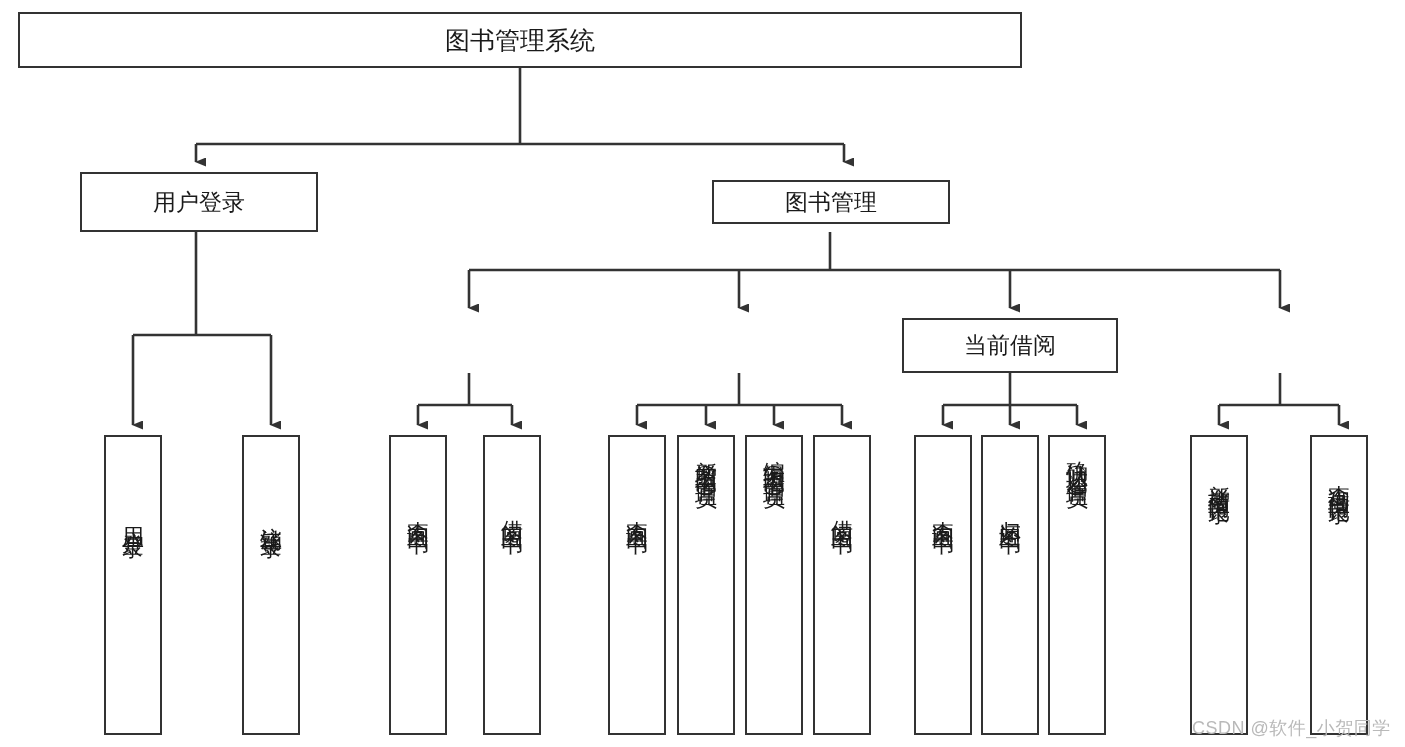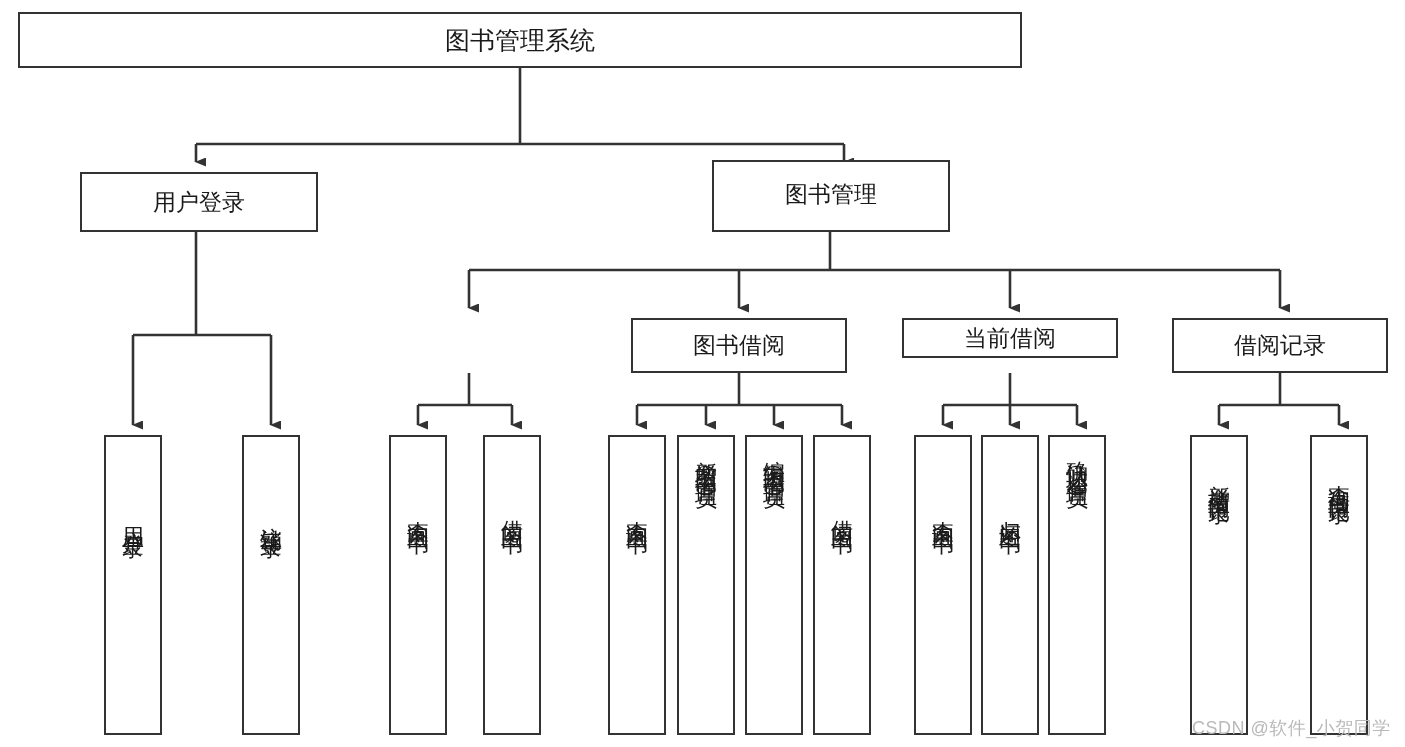--- a/index.html
+++ b/index.html
@@ -123,32 +123,26 @@
     </g>
   </svg>
 
   <div class="node-box level0" style="left:18px; top:12px; width:1004px; height:56px;">
     <span class="node-label">图书管理系统</span>
   </div>
 
   <div class="node-box level1" style="left:80px; top:172px; width:238px; height:60px;">
     <span class="node-label">用户登录</span>
   </div>
-  <div class="node-box level1" style="left:712px; top:160px; width:238px; height:72px;font-family:Liberation Mono, monospace;">
+  <div class="node-box level1" style="left:712px; top:180px; width:238px; height:44px;">
     <span class="node-label">图书管理</span>
   </div>
 
-  <div class="node-box level2" style="left:631px; top:318px; width:216px; height:55px;">
-    <span class="node-label">图书借阅</span>
-  </div>
-  <div class="node-box level2" style="left:902px; top:318px; width:216px; height:40px;justify-content:center;">
+  <div class="node-box level2" style="left:902px; top:318px; width:216px; height:55px;justify-content:center;">
     <span class="node-label">当前借阅</span>
-  </div>
-  <div class="node-box level2" style="left:1172px; top:318px; width:216px; height:55px;">
-    <span class="node-label">借阅记录</span>
   </div>
 
   <div class="node-box leaf" style="left:104px; top:435px; width:58px; height:300px; padding-top:72px;">
     <span class="node-label vertical">用户登录</span>
   </div>
   <div class="node-box leaf" style="left:242px; top:435px; width:58px; height:300px; padding-top:72px;">
     <span class="node-label vertical">注销登录</span>
   </div>
 
   <div class="node-box leaf" style="left:389px; top:435px; width:58px; height:300px; padding-top:66px;">

